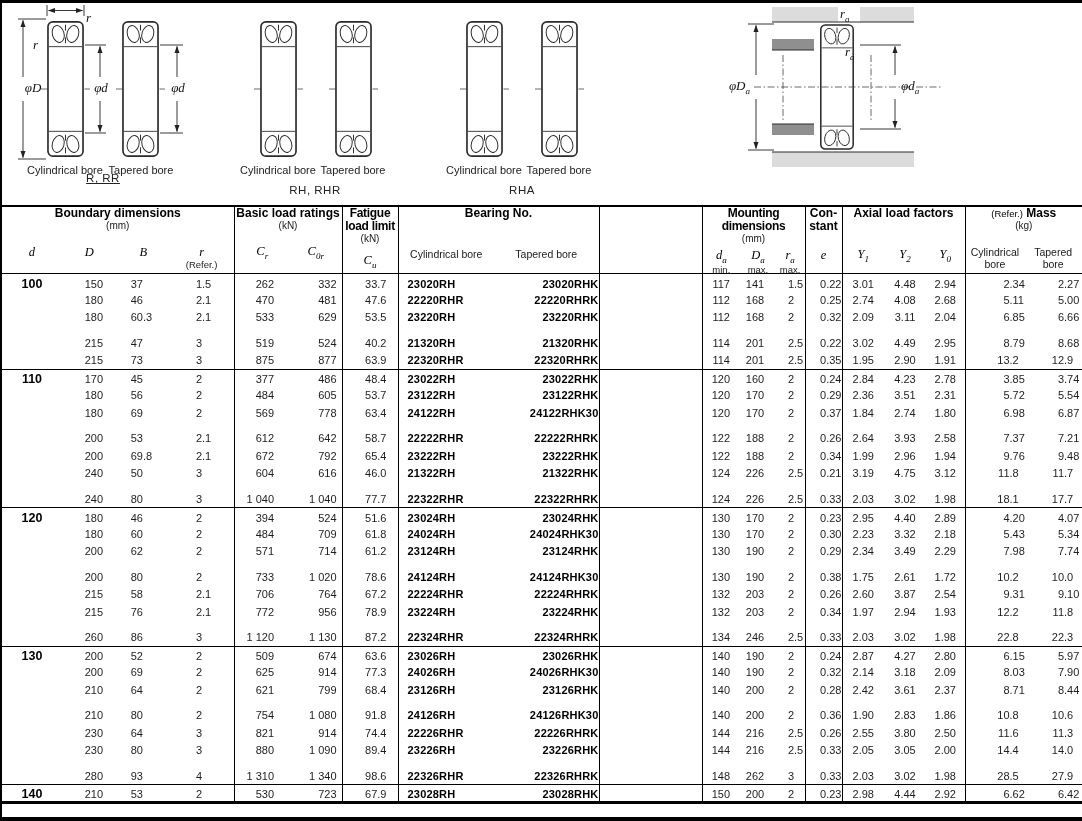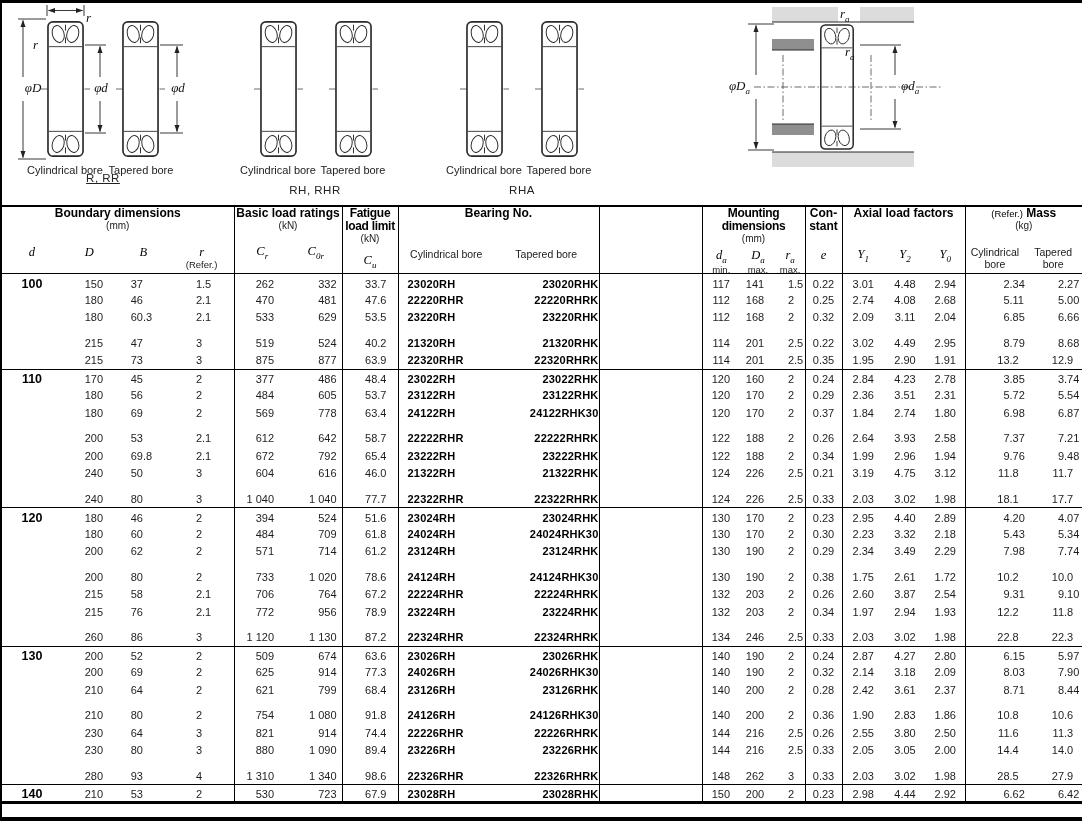--- a/index.html
+++ b/index.html
@@ -55,21 +55,21 @@
   td.col-B { text-align:left; padding-left:13px; }
   td.col-r { text-align:left; padding-left:25px; }
   td.col-Cr { text-align:right; padding-right:16px; }
   td.col-C0r { text-align:right; padding-right:5px; }
   td.col-Cu { text-align:right; padding-right:11px; }
   td.col-cyl { text-align:left; padding-left:9px; font-weight:bold; letter-spacing:0.2px; color:#000; }
   td.col-tap { text-align:right; padding-left:2px; font-weight:bold; letter-spacing:0.2px; color:#000; }
   td.col-da { text-align:right; padding-right:10px; }
   td.col-Da { text-align:center; padding-right:6px; }
   td.col-ra { text-align:left; padding-left:11px; }
-  td.col-e  { text-align:center; }
+  td.col-e  { text-align:right; }
   td.col-Y1, td.col-Y2, td.col-Y0 { text-align:center; }
   td.col-mc { text-align:left; padding-left:30px; }
   td.col-mt { text-align:left; padding-left:26px; }
   .num { display:inline-flex; }
   .ip { display:inline-block; text-align:right; }
   .col-B .ip { width:13px; }
   .col-r .ip, .col-ra .ip { width:7px; }
   .col-mc .ip, .col-mt .ip { width:14px; }
 </style>
 </head>

